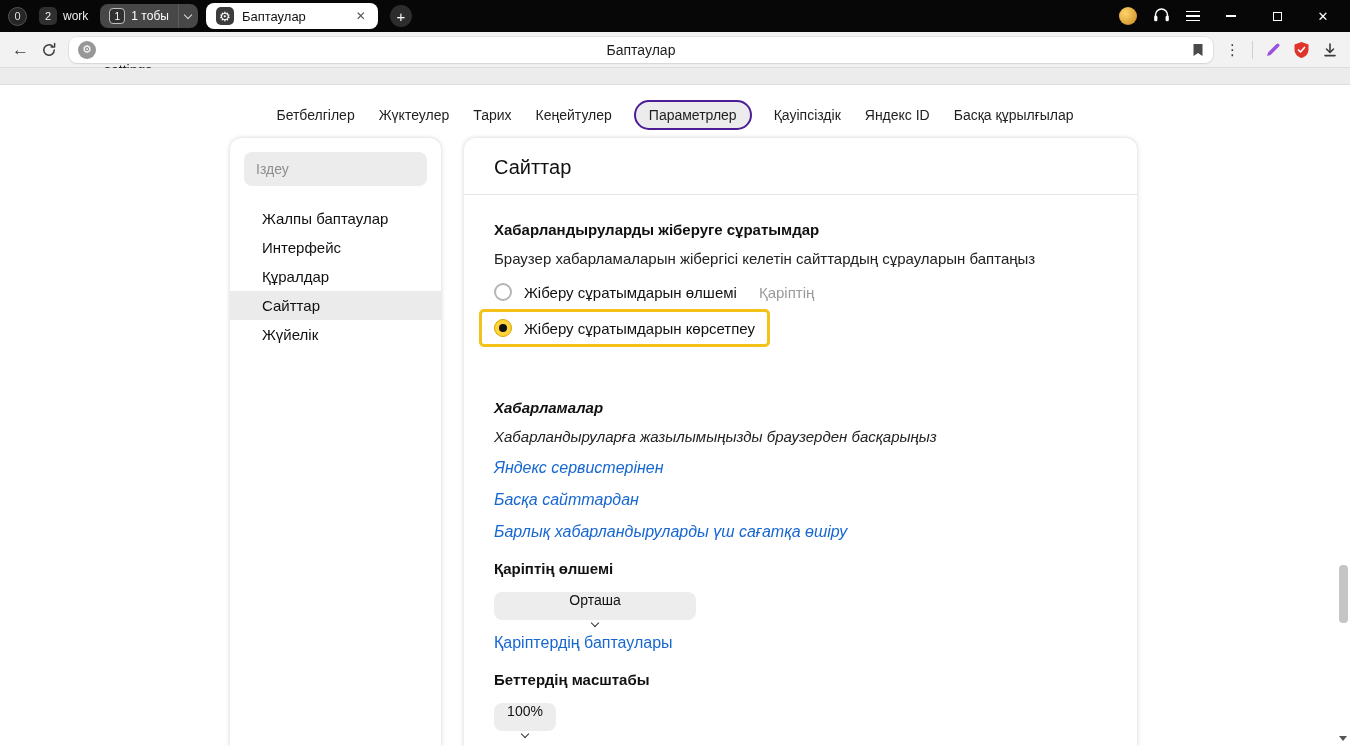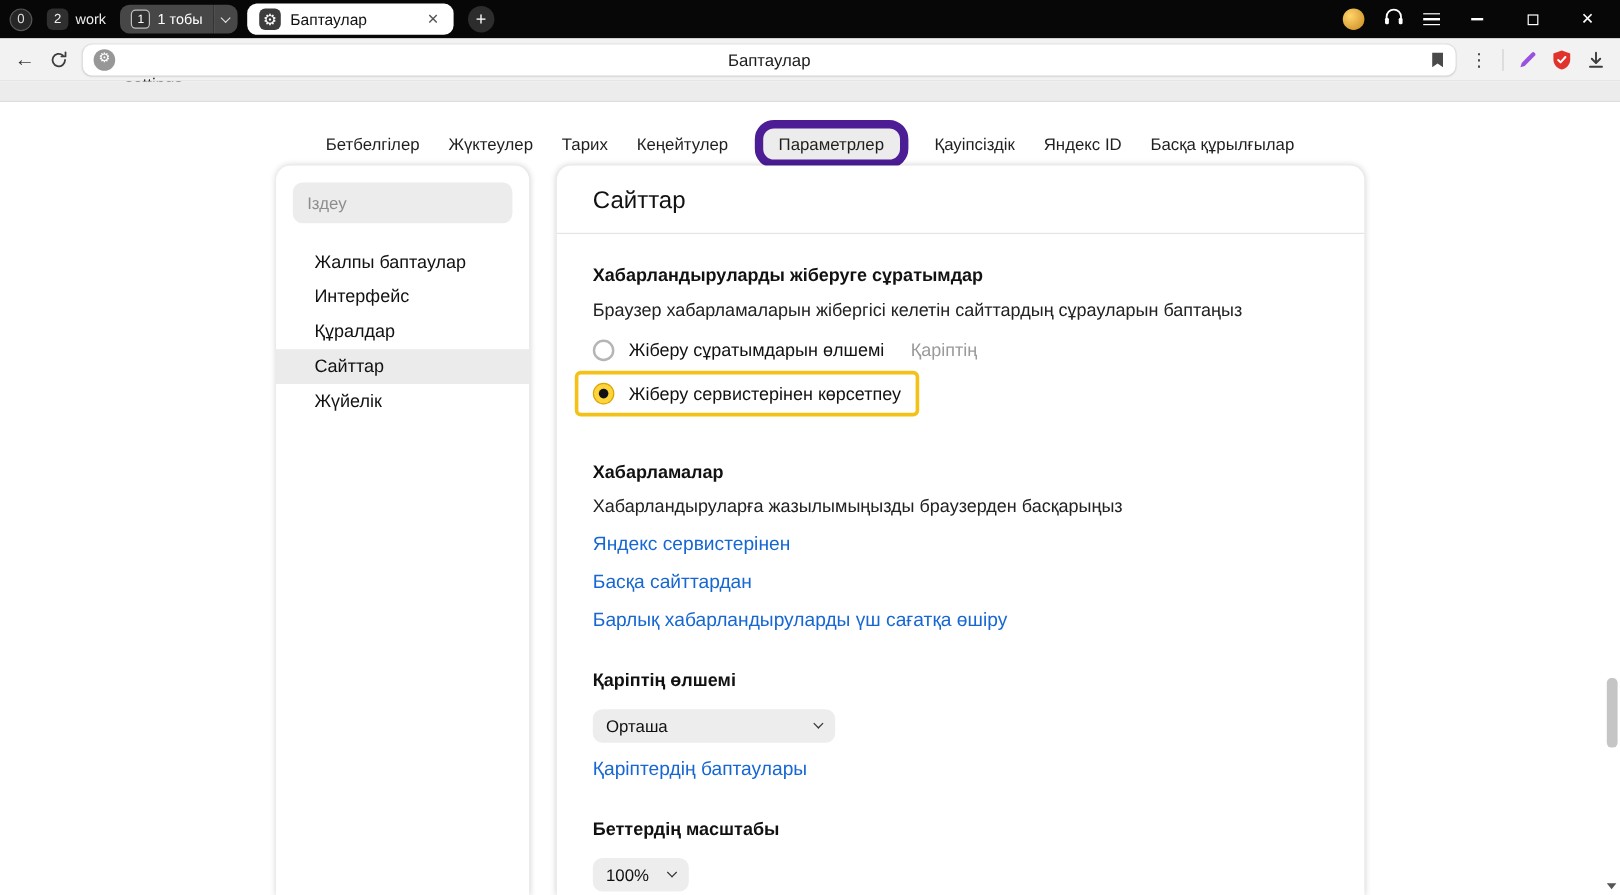--- a/index.html
+++ b/index.html
@@ -58,52 +58,52 @@
   .flag-btn { margin-left:auto; }
   .dots { font-size:15px; color:#3d3d3d; cursor:pointer; }
   .tb-divider { width:1px; height:18px; background:#d0d0d0; }
 
   
   .content { flex:1; position:relative; background:#fff; overflow:hidden; }
   .top-strip { height:17px; background:#ececec; border-bottom:1px solid #dedede; }
   .nav-tabs { display:flex; justify-content:center; align-items:center; gap:20px; margin-top:15px;
               font-size:14px; color:#1f1f1f; }
   .nav-tab { cursor:pointer; padding:6px 2px; white-space:nowrap; }
-  .nav-tab.active { background:#ececec; border:7px solid #4c1d95; border-radius:16px; padding:5px 13px; }
+  .nav-tab.active { background:#ececec; border:2px solid #4c1d95; border-radius:16px; padding:5px 13px; }
 
   .cards { position:absolute; top:70px; left:230px; bottom:0; display:flex; gap:23px; }
   .card { background:#fff; border-radius:12px 12px 0 0; box-shadow:0 0 5px rgba(0,0,0,0.18); }
   .sidebar-card { width:211px; padding-top:14px; }
   .search-wrap { margin:0 14px; }
   .search-input { width:100%; height:34px; background:#ececec; border:none; border-radius:8px; padding:0 12px;
                   font-size:14px; color:#333; outline:none; font-family:inherit; }
   .search-input::placeholder { color:#8e8e8e; }
   .side-list { margin-top:18px; }
   .side-item { height:29px; display:flex; align-items:center; padding-left:32px; font-size:15px; color:#111; cursor:pointer; }
   .side-item.active { background:#ebebeb; }
 
   .main-card { width:673px; display:flex; flex-direction:column; }
   .panel-header { padding:18px 30px 15px; font-size:20px; color:#111; border-bottom:1px solid #e4e4e4; }
   .panel-body { padding:0 30px 18px; }
   .section-heading { font-weight:700; font-size:15px; color:#111; }
   .mt-first { margin-top:26px; }
-  .section { margin-top:38px; }
-  .section-lg { margin-top:32px; }
+  .section { margin-top:52px;font-style:italic; }
+  .section-lg { margin-top:19px; }
   .section-desc { font-size:15px; color:#222; margin-top:12px; }
   .radio-row { display:flex; align-items:center; gap:12px; margin-top:16px; font-size:15px; color:#111; cursor:pointer; }
   .radio { width:18px; height:18px; border-radius:50%; border:2px solid #b5b5b5; background:#fff; flex:none; }
   .radio.checked { border:1px solid #d9a400; background:#ffd43b; position:relative; }
   .radio.checked::after { content:""; position:absolute; inset:4px; border-radius:50%; background:#111; }
   .hint { color:#9a9a9a; margin-left:10px; font-size:15px; }
   .highlight-box { display:inline-flex; align-items:center; gap:12px; border:3px solid #f3c117; border-radius:5px;
                    padding:7px 12px; margin:8px 0 0 -15px; font-size:15px; color:#111; }
   .link { display:block; width:max-content; color:#1767d2; font-size:16px; margin-top:14px; cursor:pointer; text-decoration:none; }
   .select-box { margin-top:15px; height:28px; background:#ededed; border-radius:8px; display:inline-flex;
                 align-items:center; justify-content:space-between; gap:16px; padding:0 11px; font-size:14px;
-                color:#111; min-width:202px; cursor:pointer; }
+                color:#111; min-width:202px; cursor:pointer;flex-direction:column; }
   .select-box.small { min-width:62px; }
   .sel-chev { width:6px; height:6px; border-right:1.5px solid #333; border-bottom:1.5px solid #333;
               transform:rotate(45deg); margin-top:-4px; flex:none; }
 
   
   .scroll-thumb { position:absolute; right:2px; top:565px; width:9px; height:58px; background:#c5c5c5;
                   border-radius:4px; cursor:pointer; }
   .scroll-down { position:absolute; right:1px; bottom:2px; width:12px; height:12px; display:flex;
                  align-items:center; justify-content:center; cursor:pointer; }
   .scroll-down i { width:0; height:0; border-left:4px solid transparent; border-right:4px solid transparent;
@@ -242,21 +242,21 @@
           <div class="section-desc">Браузер хабарламаларын жібергісі келетін сайттардың сұрауларын баптаңыз</div>
 
           <div class="radio-row">
             <span class="radio"></span>
             <span>Жіберу сұратымдарын өлшемі</span>
             <span class="hint">Қаріптің</span>
           </div>
 
           <div class="highlight-box">
             <span class="radio checked"></span>
-            <span>Жіберу сервистерінен көрсетпеу</span>
+            <span>Жіберу сұратымдарын көрсетпеу</span>
           </div>
 
           <div class="section">
             <div class="section-heading">Хабарламалар</div>
             <div class="section-desc">Хабарландыруларға жазылымыңызды браузерден басқарыңыз</div>
             <a class="link">Яндекс сервистерінен</a>
             <a class="link">Басқа сайттардан</a>
             <a class="link">Барлық хабарландыруларды үш сағатқа өшіру</a>
           </div>
 

